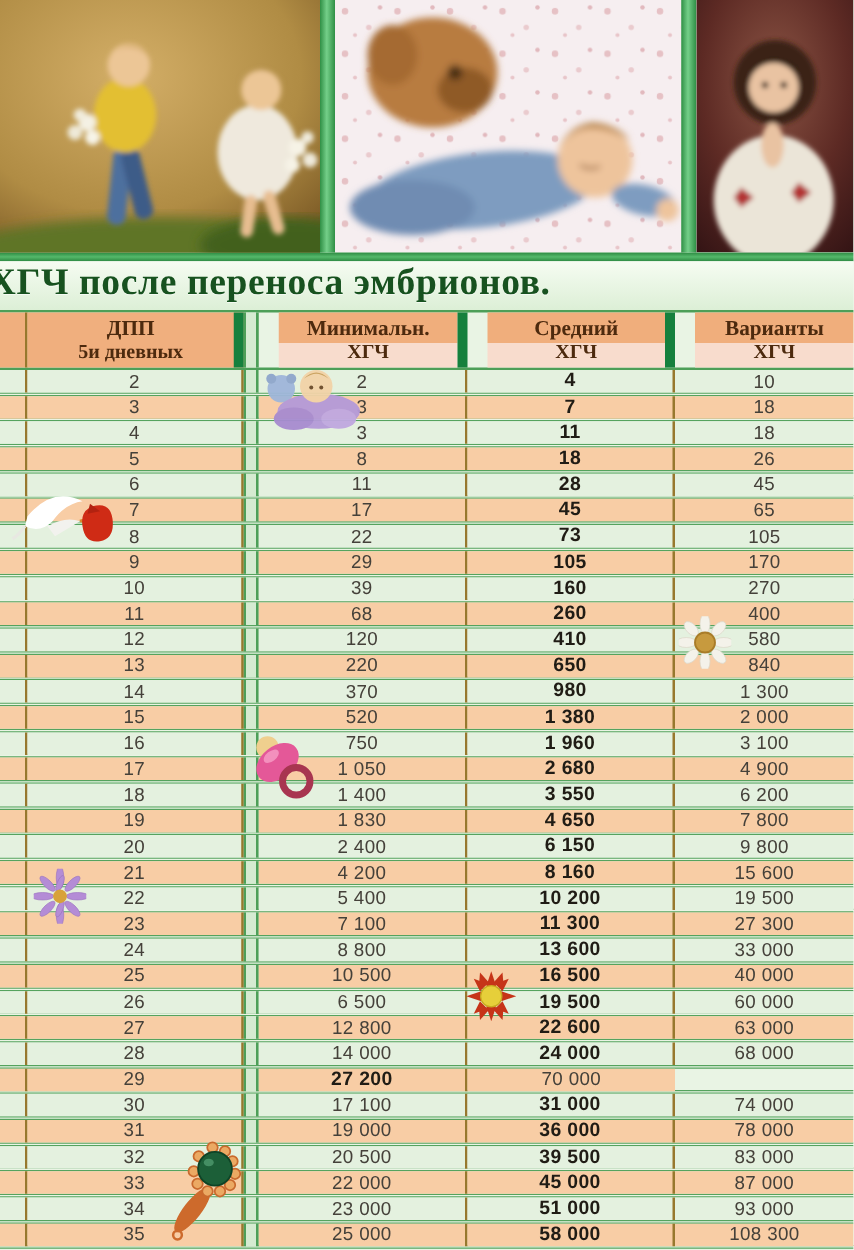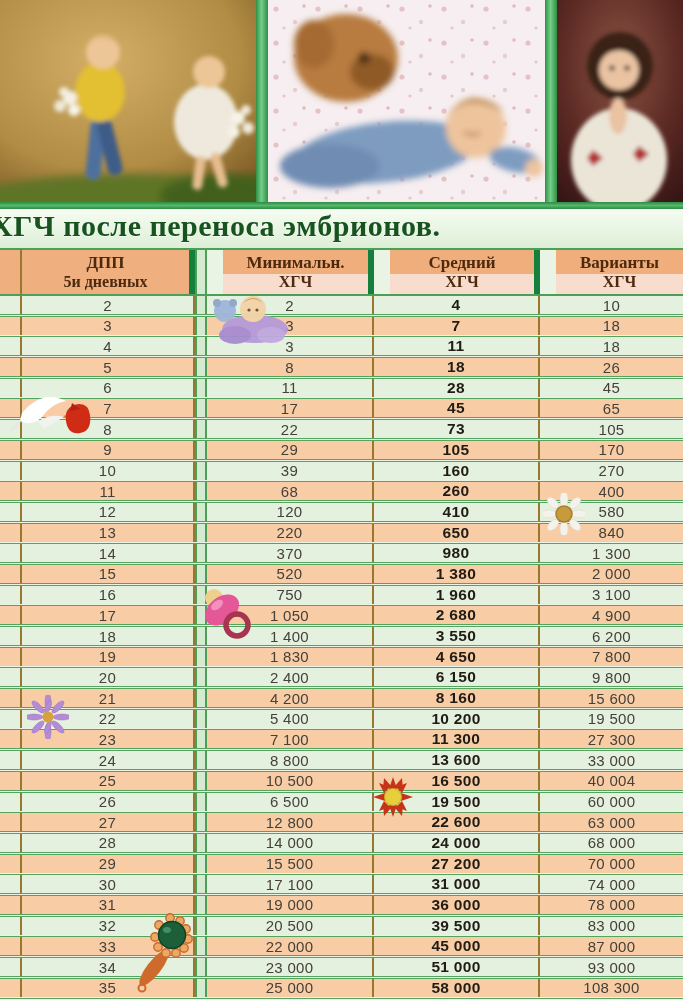--- a/index.html
+++ b/index.html
@@ -32,21 +32,21 @@
 
   
   .grid-row {
     display:grid;
     grid-template-columns:22px 173px 12px 167px 166px 143px;
   }
   .thead { height:48px; border-top:2px solid #4d9f58; border-bottom:2px solid #4d9f58; }
   .th {
     font-family:"Liberation Serif", serif; font-weight:bold; color:#4d2a0e;
     text-align:center; display:flex; flex-direction:column; justify-content:center;
-    line-height:1.15; border-right:6px solid #15803d; border-left:none;
+    line-height:1.15; border-right:8px solid #15803d; border-left:none;
   }
   .th .l1 { font-size:17px; }
   .th .l2 { font-size:16px; }
   .th-solid { background:#f0af7e; }
   .th-duo { background:linear-gradient(180deg,#f0ae7c 0 55%,#f8dccd 55% 100%);margin-left:16px; }
   .th-sliver { background:#f0af7e; border-right:2px solid #97782e; }
   .th-gap { background:linear-gradient(90deg,#4d9f58 0 2px,#d5ebd1 2px calc(100% - 2px),#4d9f58 calc(100% - 2px)); border-right:none; }
   .th-last { border-right:none; }
 
   .tbody { height:704px; overflow:hidden; }
@@ -384,21 +384,21 @@
         <div class="cell c-min">8 800</div>
         <div class="cell c-avg">13 600</div>
         <div class="cell c-var">33 000</div>
       </div>
       <div class="grid-row row row-odd">
         <div class="cell c-sliver"></div>
         <div class="cell c-dpp">25</div>
         <div class="cell c-gap"></div>
         <div class="cell c-min">10 500</div>
         <div class="cell c-avg">16 500</div>
-        <div class="cell c-var">40 004</div>
+        <div class="cell c-var">40 000</div>
       </div>
       <div class="grid-row row row-even">
         <div class="cell c-sliver"></div>
         <div class="cell c-dpp">26</div>
         <div class="cell c-gap"></div>
         <div class="cell c-min">6 500</div>
         <div class="cell c-avg">19 500</div>
         <div class="cell c-var">60 000</div>
       </div>
       <div class="grid-row row row-odd">
@@ -414,21 +414,20 @@
         <div class="cell c-dpp">28</div>
         <div class="cell c-gap"></div>
         <div class="cell c-min">14 000</div>
         <div class="cell c-avg">24 000</div>
         <div class="cell c-var">68 000</div>
       </div>
       <div class="grid-row row row-odd">
         <div class="cell c-sliver"></div>
         <div class="cell c-dpp">29</div>
         <div class="cell c-gap"></div>
-        <div class="cell c-min">15 500</div>
         <div class="cell c-avg">27 200</div>
         <div class="cell c-var">70 000</div>
       </div>
       <div class="grid-row row row-even">
         <div class="cell c-sliver"></div>
         <div class="cell c-dpp">30</div>
         <div class="cell c-gap"></div>
         <div class="cell c-min">17 100</div>
         <div class="cell c-avg">31 000</div>
         <div class="cell c-var">74 000</div>

